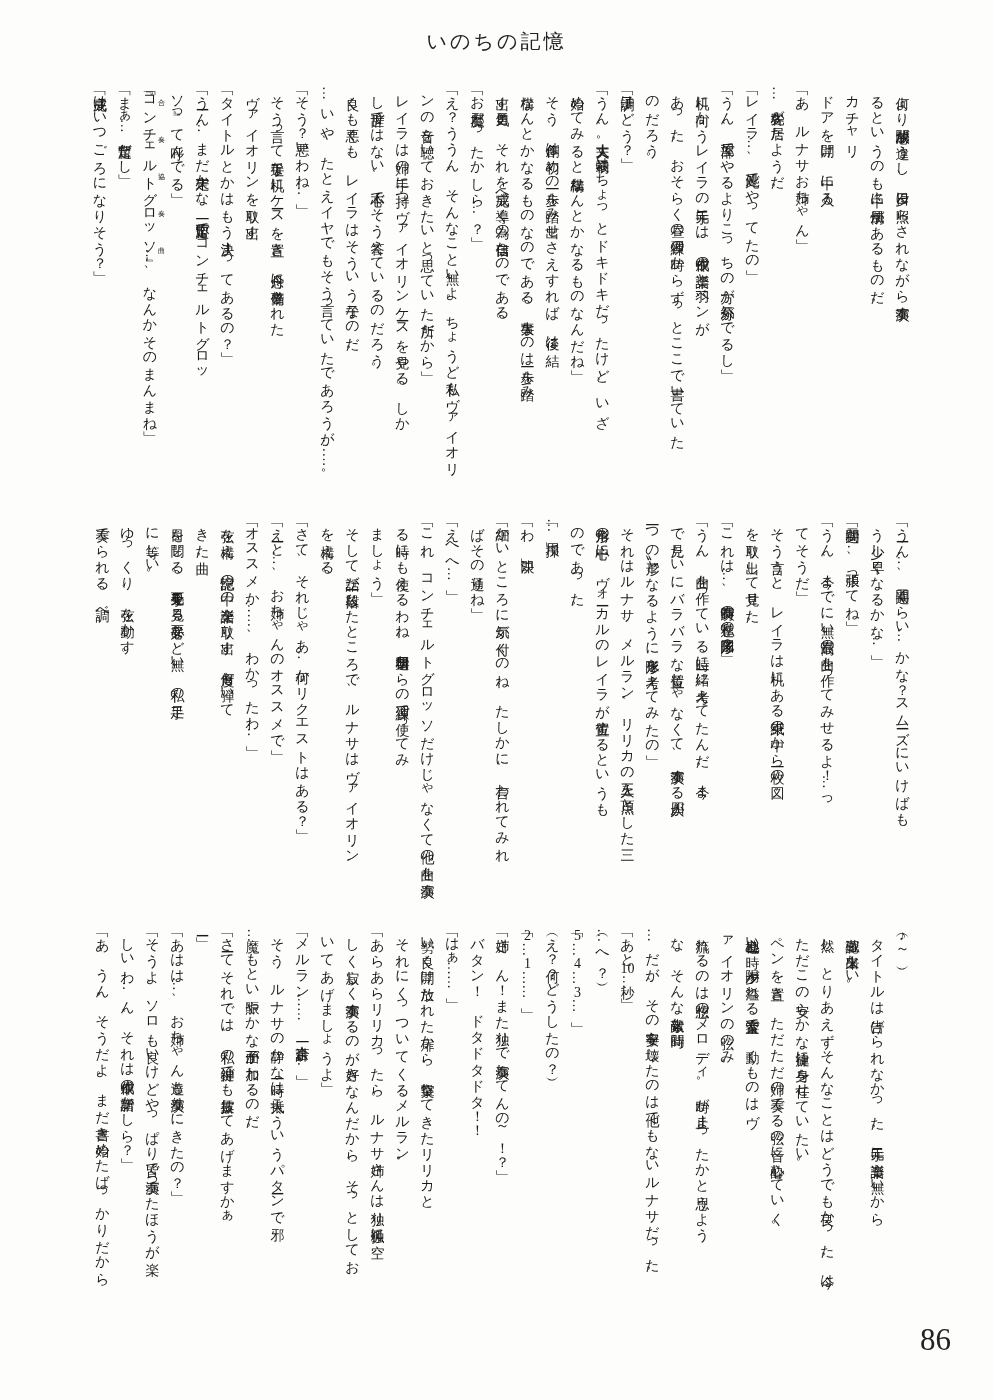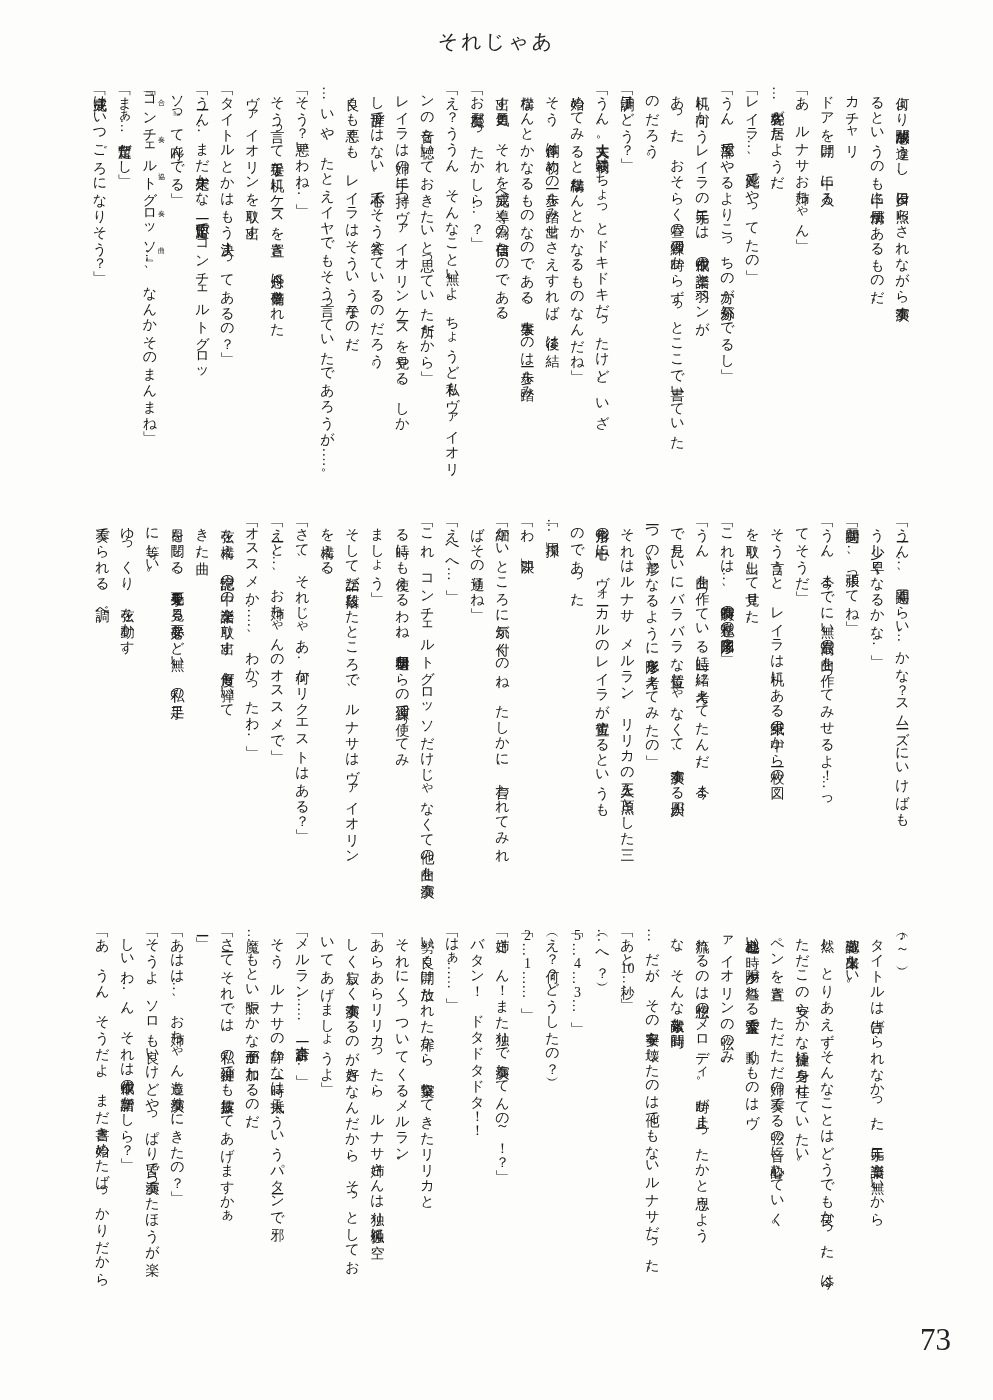--- a/index.html
+++ b/index.html
@@ -55,21 +55,21 @@
     right: 42px;
     top: 1322px;
     font-size: 31px;
     color: #222;
   }
 </style>
 </head>
 <body>
 
 <div class="page">
-  <div class="page-title">それじゃあ</div>
+  <div class="page-title">いのちの記憶</div>
 
   <div class="band band-1">
       <p class="line">何より開放感が違うし、夕日に照らされながら演奏す</p>
       <p class="line">るというのも中々に風情があるものだ。</p>
       <p class="line">カチャリ</p>
       <p class="line">ドアを開け、中に入る。</p>
       <p class="line">「あ、ルナサお姉ちゃん」</p>
       <p class="line">…先客が居たようだ。</p>
       <p class="line">「レイラ…、此処でやってたの」</p>
       <p class="line">「うん、部屋でやるよりこっちの方が気分がでるし」</p>
@@ -165,14 +165,14 @@
       <p class="line">そう、ルナサの静かな一時は大抵こういうパターンで邪</p>
       <p class="line">魔…もとい賑やかな面子が加わるのだ。</p>
       <p class="line">「さーてそれでは、私の神鍵でも披露してあげますかぁ</p>
       <p class="line">ー」</p>
       <p class="line">「あはは…、お姉ちゃん達も演奏りにきたの？」</p>
       <p class="line">「そうよ、ソロも良いけどやっぱり皆で演奏ったほうが楽</p>
       <p class="line">しいわ…ん、それは作成中の新譜かしら？」</p>
       <p class="line">「あ、うん。そうだよ。まだ書き始めたばっかりだから</p>
     </div>
 
-  <div class="page-number">73</div>
+  <div class="page-number">86</div>
 </div>
 
 </body></html>

